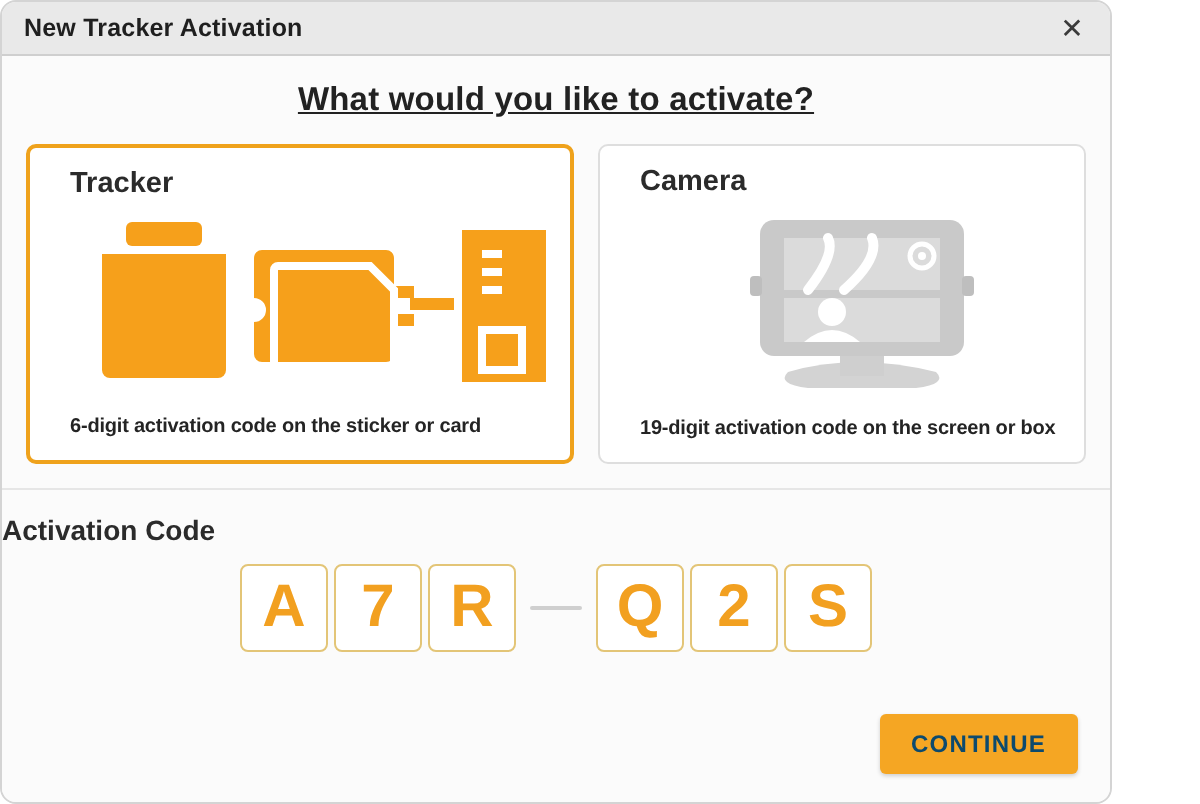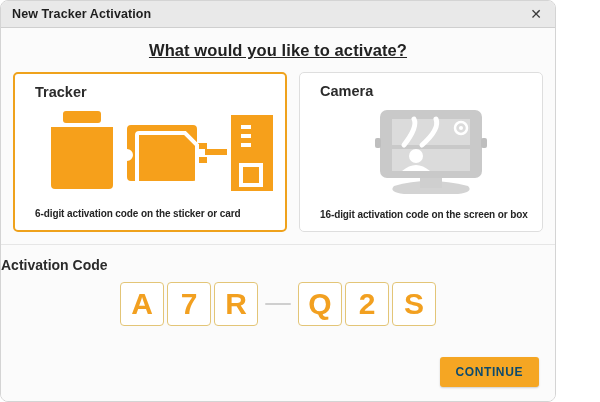--- a/index.html
+++ b/index.html
@@ -247,21 +247,21 @@
             <rect x="26" y="11" width="78" height="26" fill="#DBDBDB"></rect>
             <path d="M38 37 q14 -18 10 -26 M56 37 q18 -16 14 -26" fill="none" stroke="#FFFFFF" stroke-width="5" stroke-linecap="round"></path>
             <circle cx="95" cy="20" r="6" fill="none" stroke="#FFFFFF" stroke-width="2.5"></circle>
             <circle cx="95" cy="20" r="2" fill="#FFFFFF"></circle>
 
             <rect x="26" y="41" width="78" height="22" fill="#DBDBDB"></rect>
             <circle cx="50" cy="48" r="7" fill="#FFFFFF"></circle>
             <path d="M36 63 q14 -12 28 0 z" fill="#FFFFFF"></path>
           </svg>
         </div>
-        <div class="card-caption">16-digit activation code on the screen or box</div>
+        <div class="card-caption">19-digit activation code on the screen or box</div>
       </div>
 
     </div>
 
     <div class="divider"></div>
 
     <div class="code-label">Activation Code</div>
 
     <div class="code-row">
       <div class="code-box">A</div>

